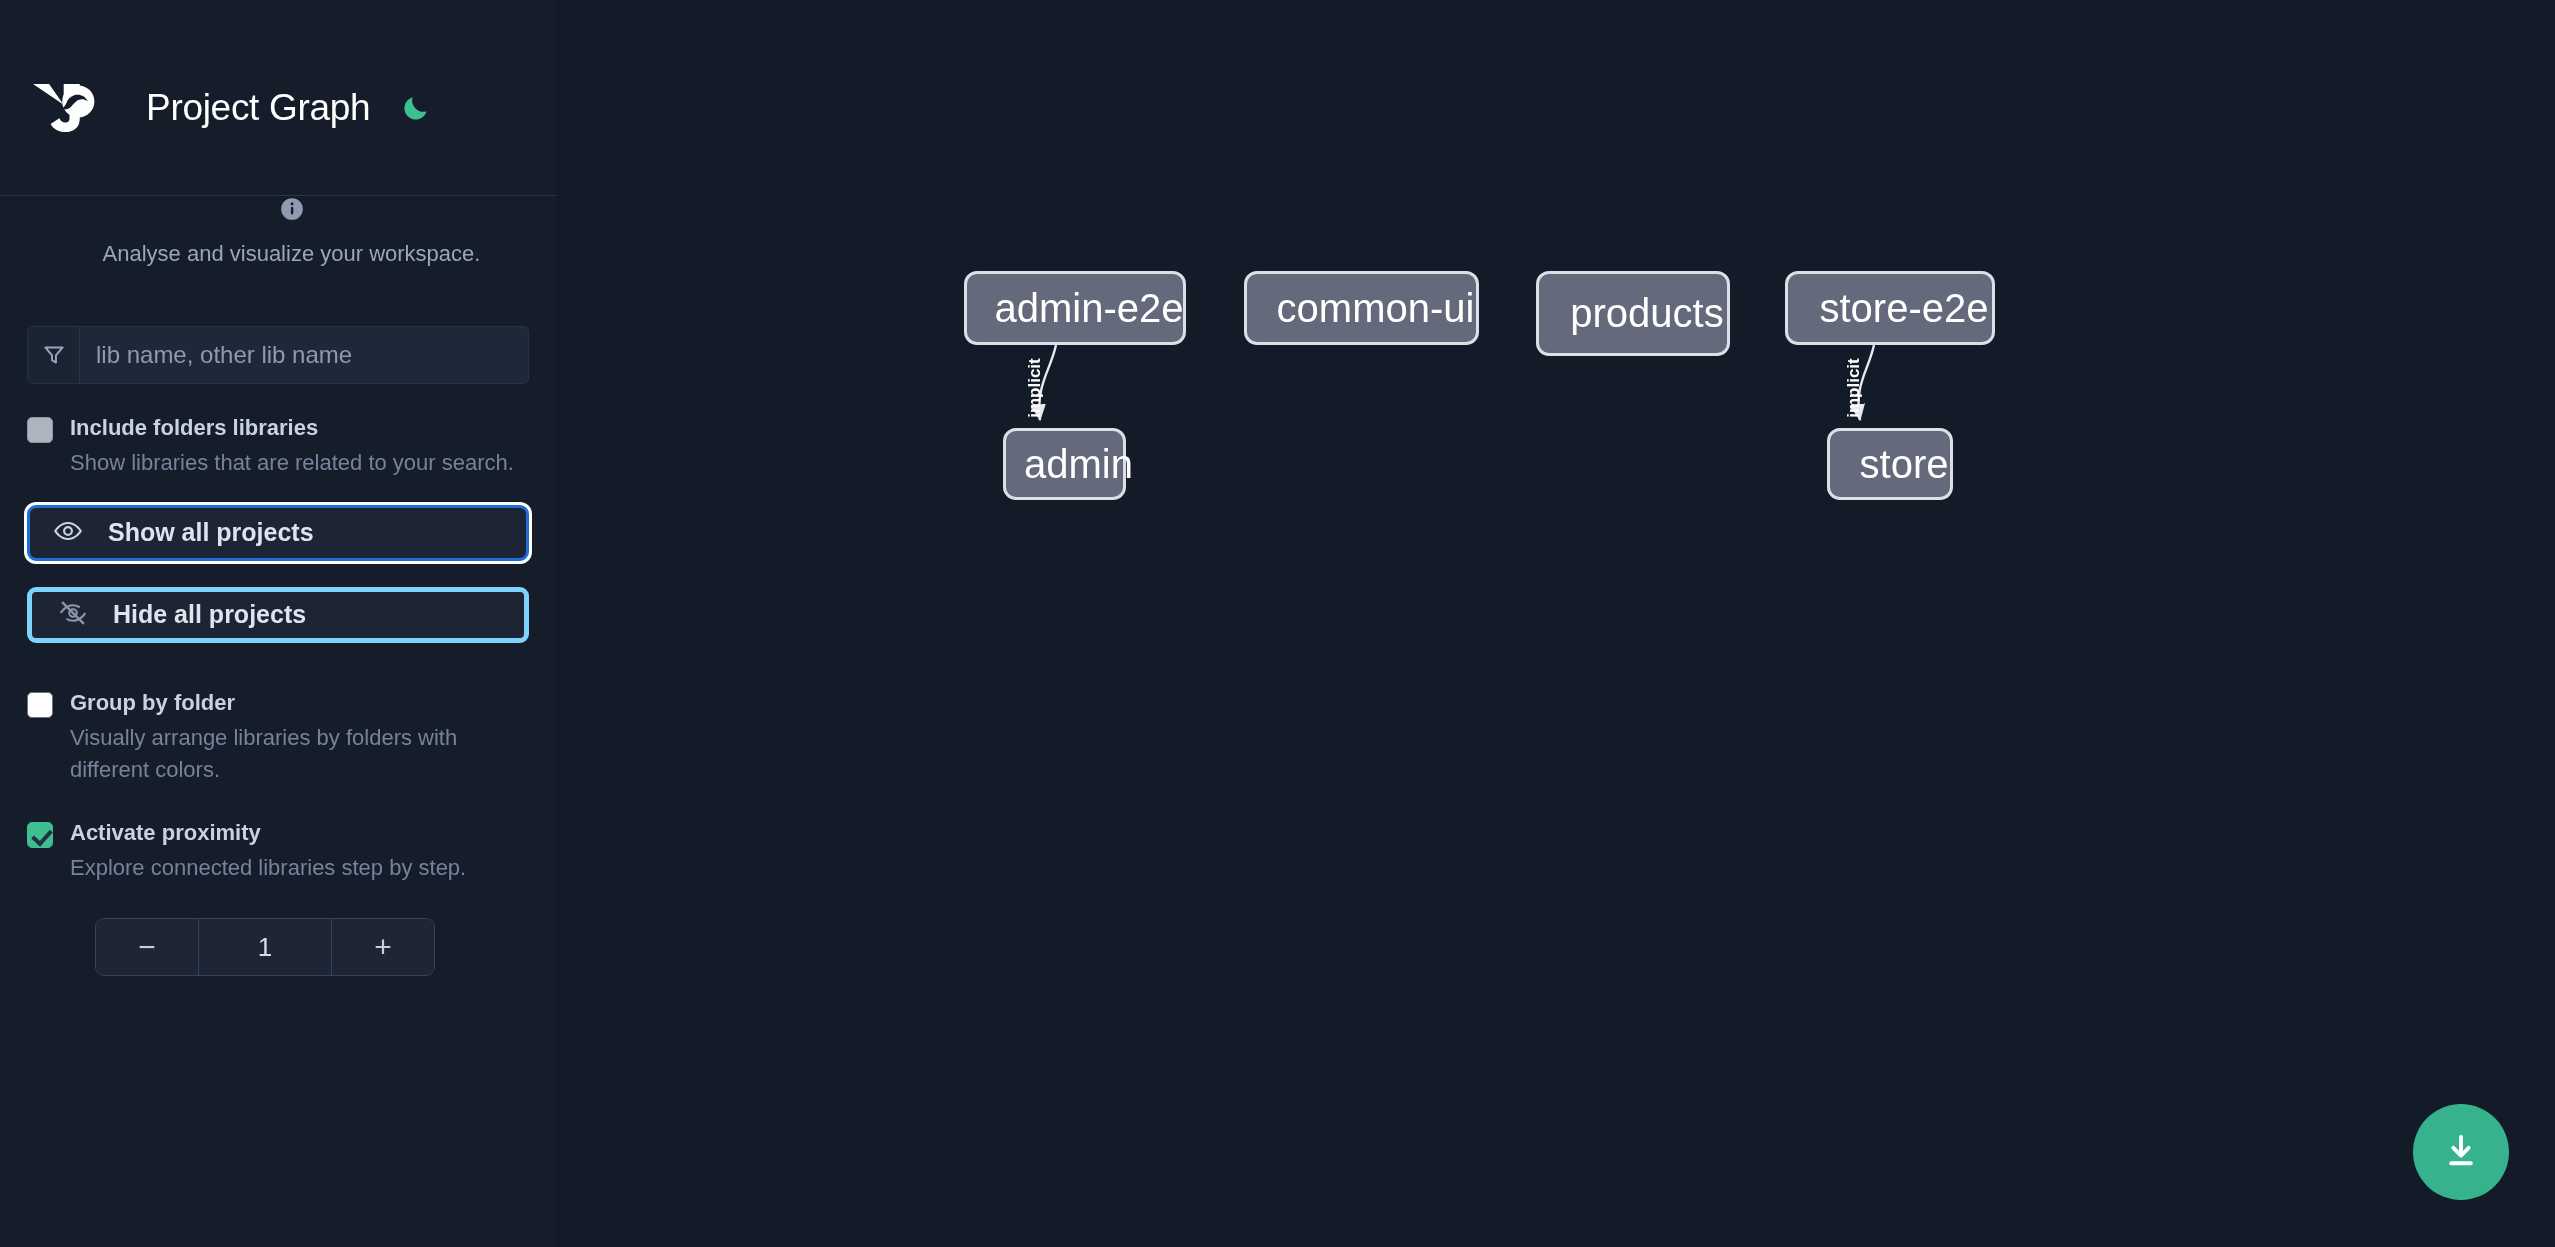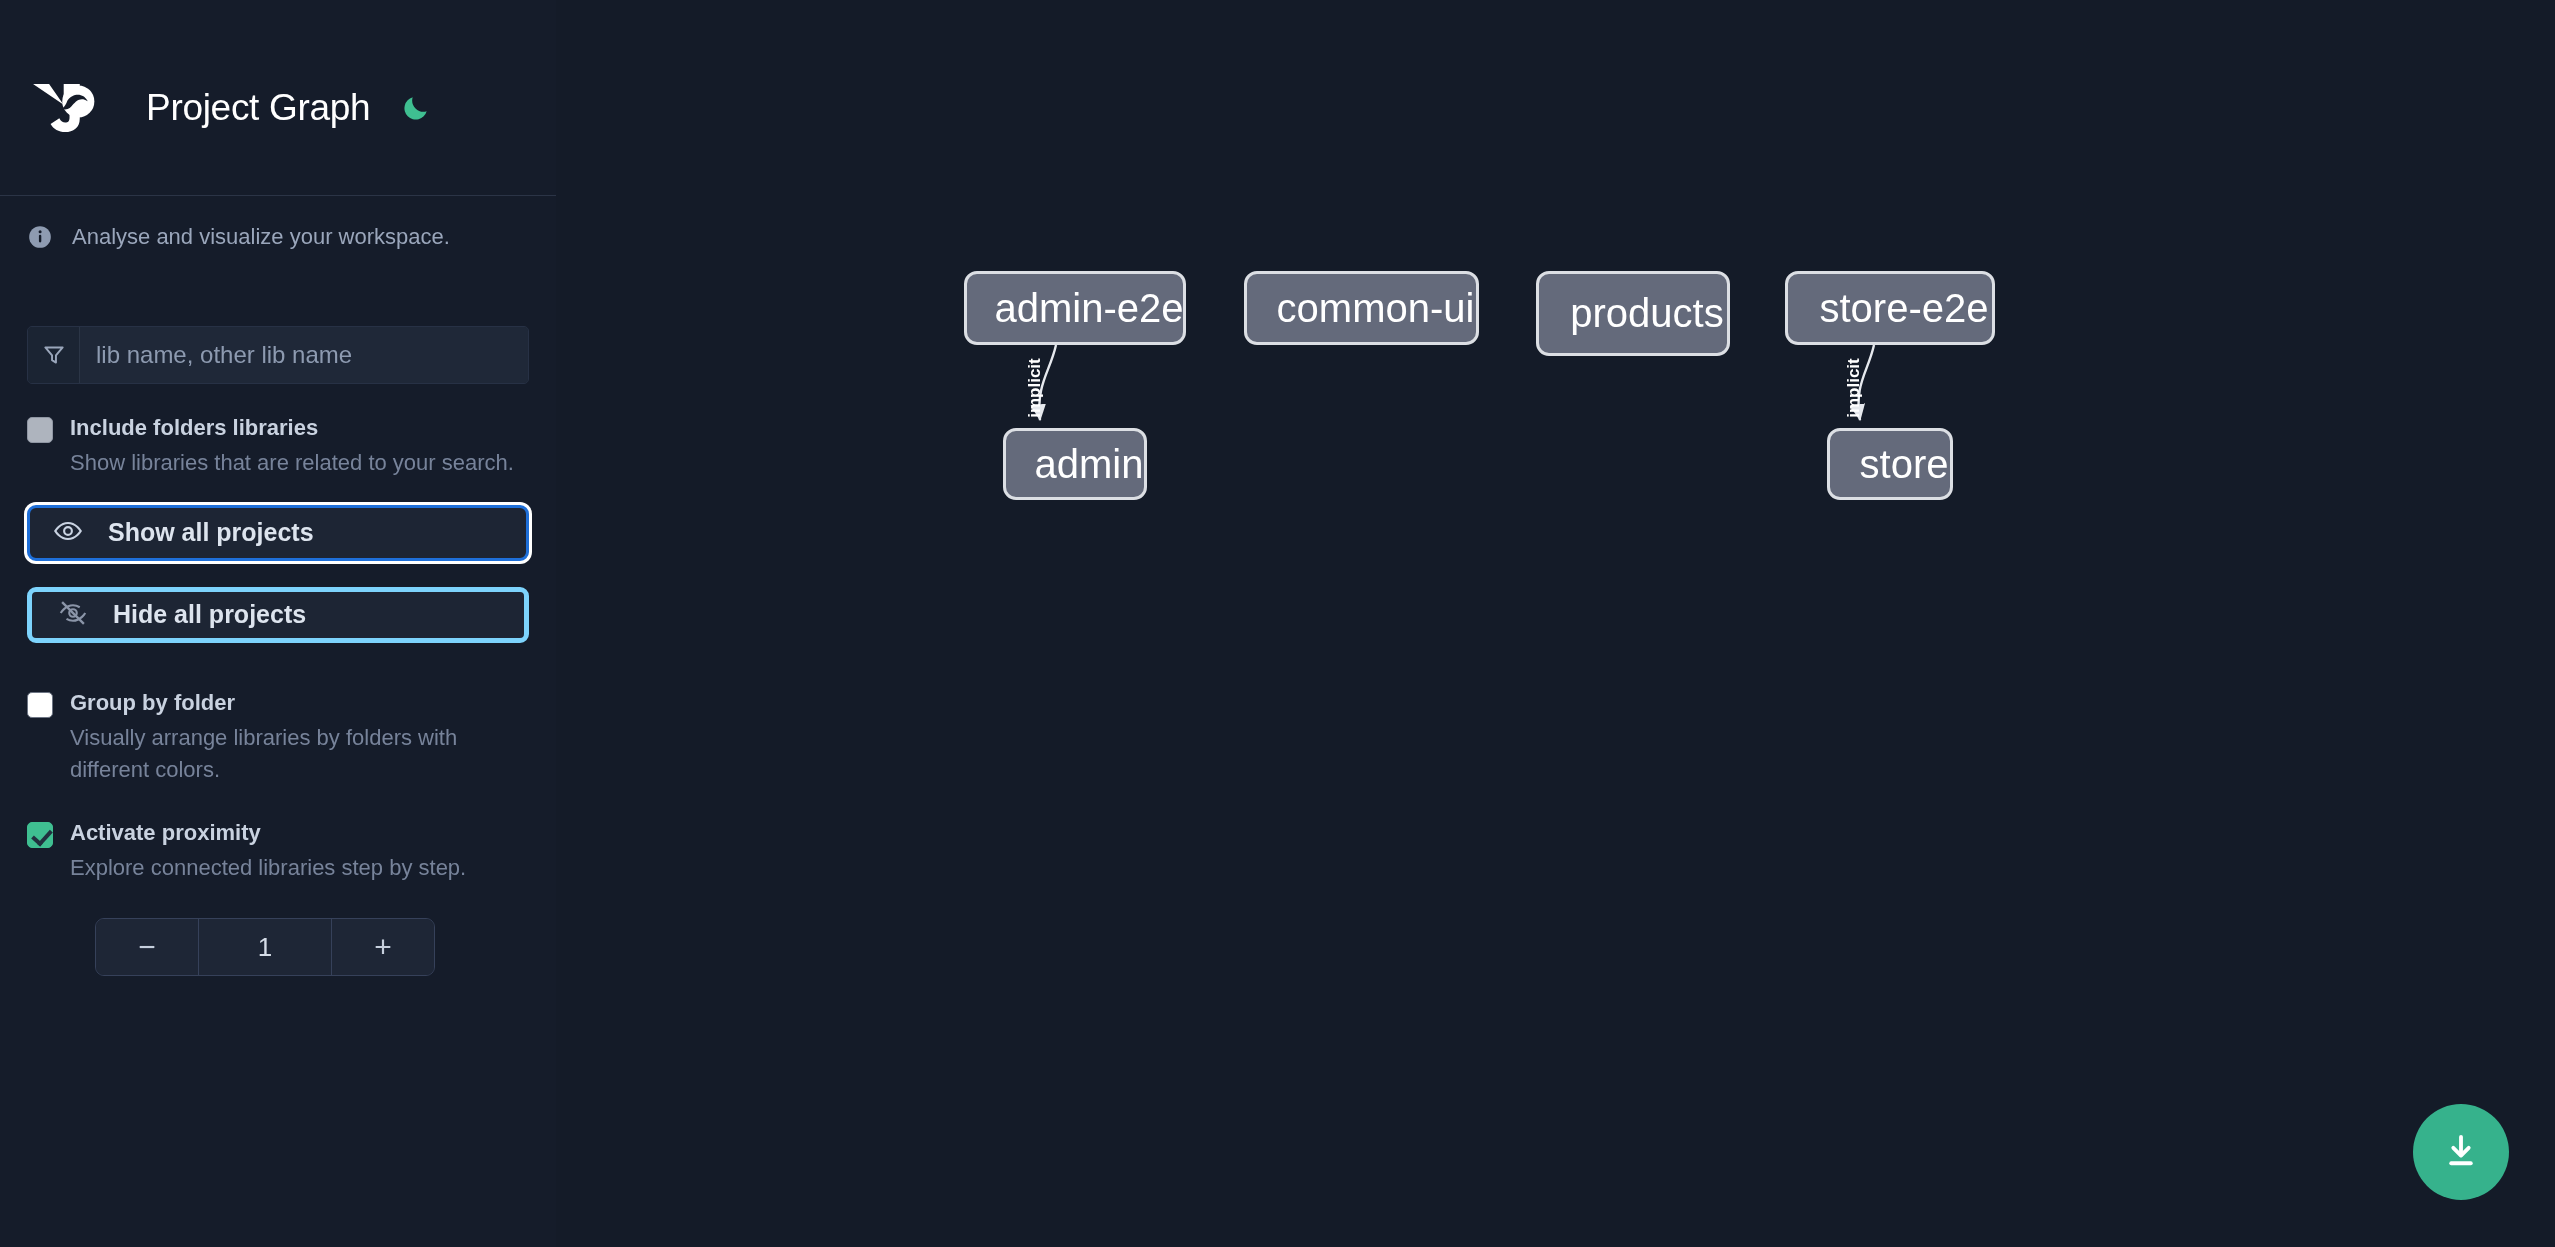--- a/index.html
+++ b/index.html
@@ -76,20 +76,21 @@
     width: 556px;
   }
 
   
   .subtitle-row {
     display: flex;
     align-items: center;
     padding: 0 0 0 27px;
     height: 82px;
     gap: 19px;
+    flex-direction: column;
   }
   .info-icon {
     width: 26px; height: 26px;
     flex: 0 0 26px;
     display:block;
   }
   .subtitle-text {
     font-size: 22px;
     color: #9aa6bb;
     white-space: nowrap;
@@ -397,21 +398,21 @@
       <text x="484" y="388" fill="#ffffff" font-size="17" font-family="Liberation Sans, sans-serif" font-weight="bold" text-anchor="middle" transform="rotate(-90 484 388)">implicit</text>
 
       <path d="M1318 345 C 1312 372, 1298 384, 1304 420" stroke="#e6e9ee" stroke-width="2.4" fill="none" marker-end="url(#arrow)"></path>
       <text x="1303" y="388" fill="#ffffff" font-size="17" font-family="Liberation Sans, sans-serif" font-weight="bold" text-anchor="middle" transform="rotate(-90 1303 388)">implicit</text>
     </svg>
 
     <div class="node" style="left:408px;top:271px;width:222px;height:74px;">admin-e2e</div>
     <div class="node" style="left:688px;top:271px;width:235px;height:74px;">common-ui</div>
     <div class="node" style="left:980px;top:271px;width:194px;height:85px;">products</div>
     <div class="node" style="left:1229px;top:271px;width:210px;height:74px;">store-e2e</div>
-    <div class="node" style="left:447px;top:428px;width:144px;height:72px;">admin</div>
+    <div class="node" style="left:447px;top:428px;width:123px;height:72px;">admin</div>
     <div class="node" style="left:1271px;top:428px;width:126px;height:72px;">store</div>
 
     <button class="fab">
       <span>
         <svg width="42" height="42" viewBox="0 0 24 24" fill="none" stroke="#ffffff" stroke-width="2.2" stroke-linecap="round" stroke-linejoin="round">
           <path d="M12 4v10"></path>
           <path d="M7.6 10.2 12 14.6l4.4-4.4"></path>
           <path d="M6.4 19h11.2"></path>
         </svg>
       </span>

